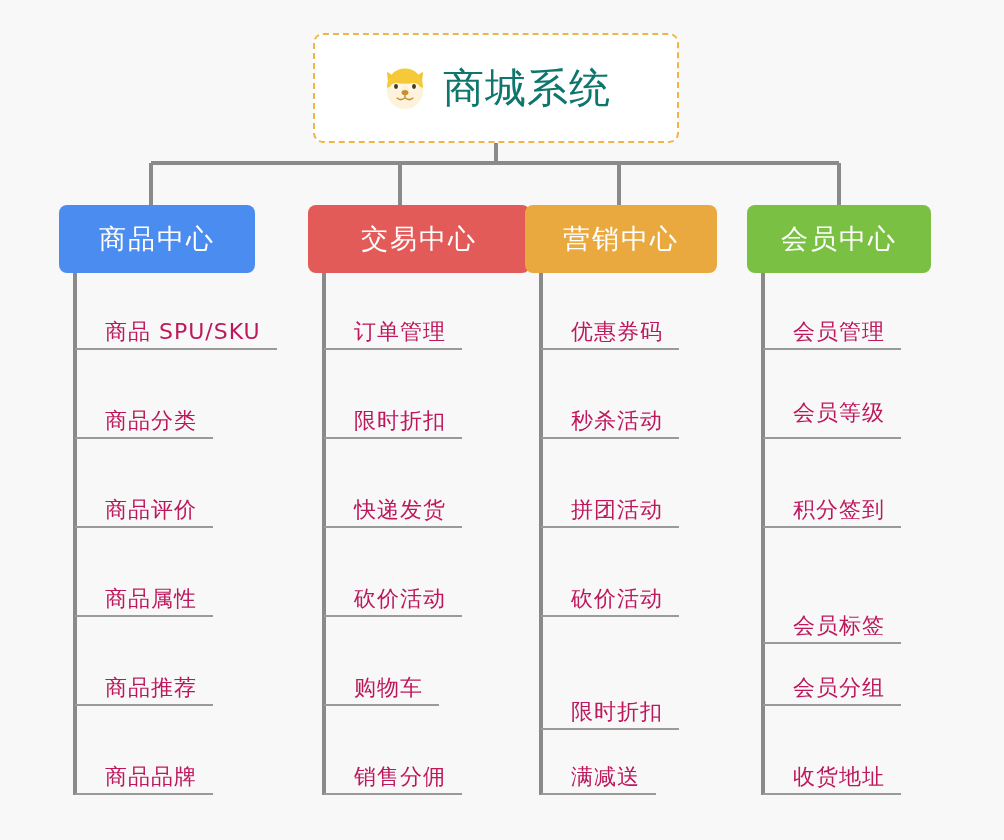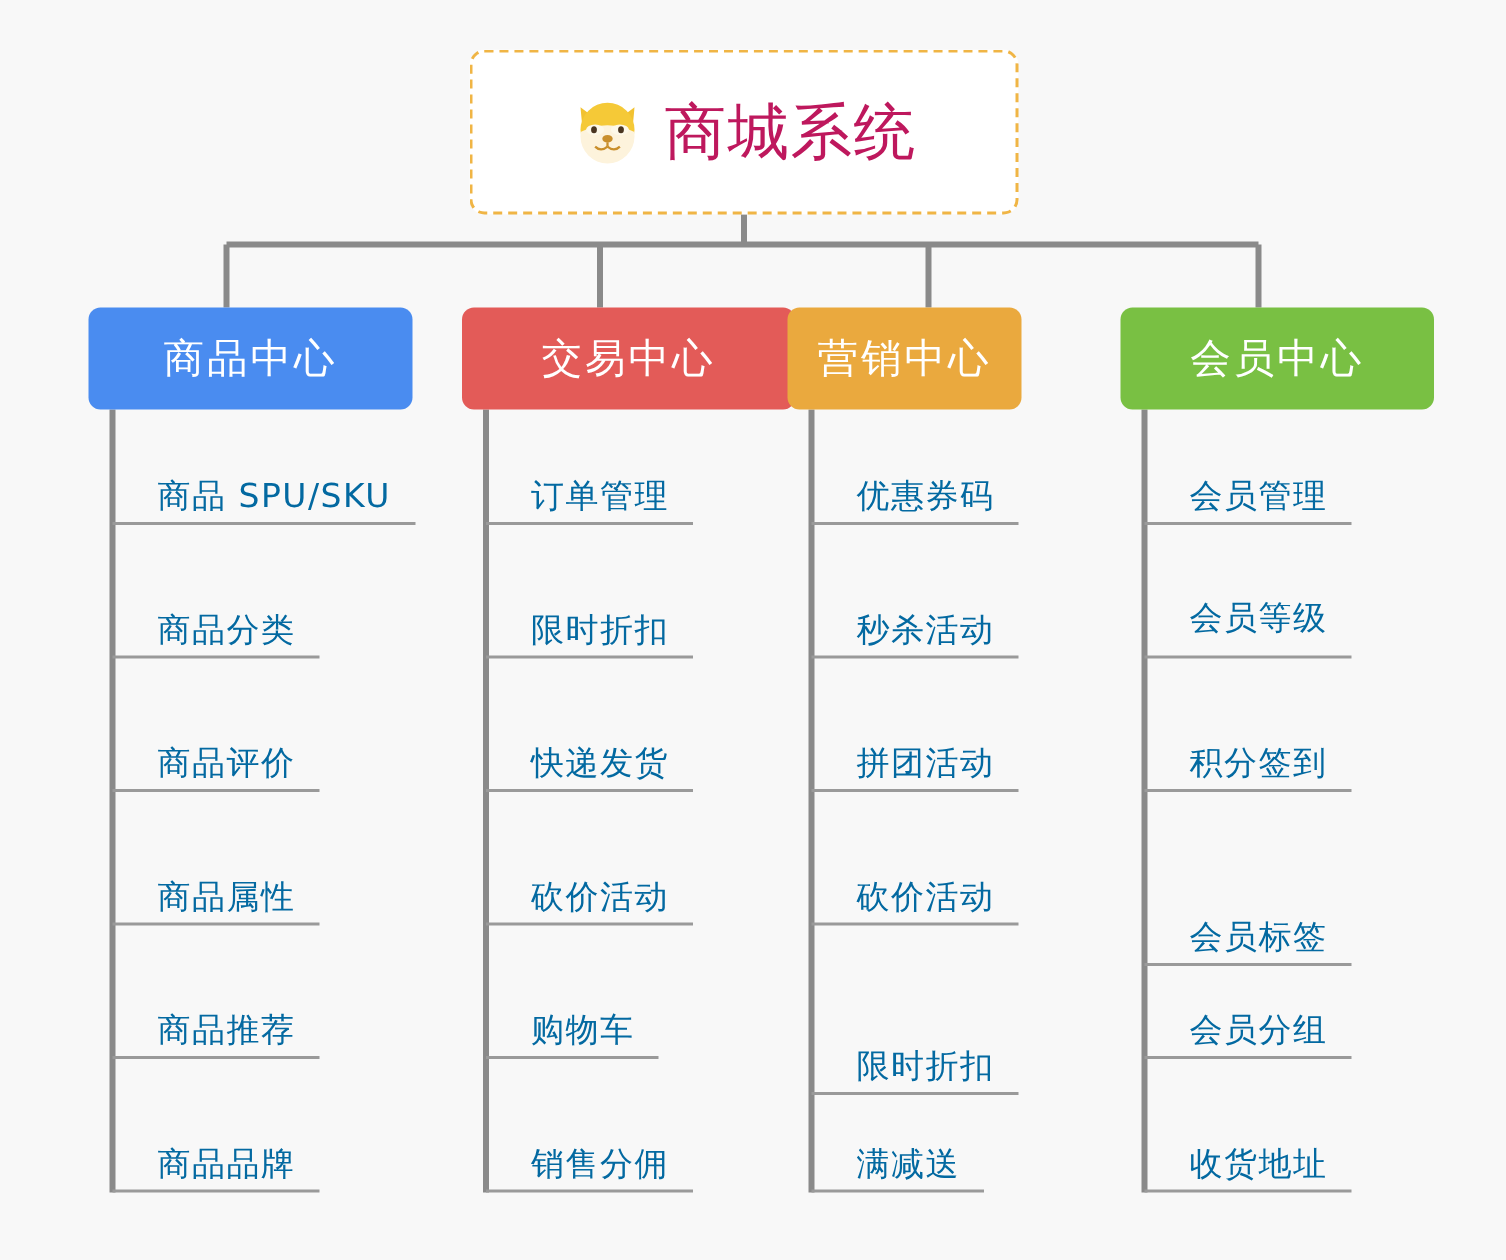--- a/index.html
+++ b/index.html
@@ -16,21 +16,21 @@
     position:absolute;left:313px;top:33px;width:366px;height:110px;
     background:#ffffff;
     border:2px dashed #f0b545;
     border-radius:10px;
     box-sizing:border-box;
     display:flex;align-items:center;justify-content:center;
   }
   .root-inner{display:flex;align-items:center;gap:14px;}
   .root-emoji{width:48px;height:48px;display:block;}
   .root-title{
-    font-size:41px;color:#be185d;letter-spacing:1px;
+    font-size:41px;color:#0f766e;letter-spacing:1px;
     font-family:"DejaVu Sans","Liberation Sans",sans-serif;
     line-height:1;
   }
 
   
   .wires{position:absolute;left:0;top:0;width:1004px;height:840px;pointer-events:none;}
 
   
   .col-header{
     position:absolute;height:68px;border-radius:8px;
@@ -41,21 +41,21 @@
   }
 
   
   .leaf{
     position:absolute;height:46px;
     display:flex;align-items:flex-end;
     box-sizing:border-box;
     border-bottom:2px solid #9a9a9a;
   }
   .leaf-label{
-    font-size:22px;color:#0369a1;letter-spacing:1px;
+    font-size:22px;color:#be185d;letter-spacing:1px;
     padding:0 16px 4px 30px;white-space:nowrap;
     font-family:"DejaVu Sans","Liberation Sans",sans-serif;
     line-height:1.1;
   }
 </style>
 </head>
 <body>
 
 <div id="canvas">
 
@@ -89,21 +89,21 @@
         <ellipse cx="32" cy="38" rx="4.6" ry="3.4" fill="#c98f2c"></ellipse>
         <path d="M32 41 L32 45" stroke="#c98f2c" stroke-width="2" fill="none"></path>
         <path d="M32 45 q-6 5 -11 0" stroke="#c98f2c" stroke-width="2" fill="none"></path>
         <path d="M32 45 q6 5 11 0" stroke="#c98f2c" stroke-width="2" fill="none"></path>
       </svg>
       <div class="root-title">商城系统</div>
     </div>
   </div>
 
   <div id="columns-host">
-      <div class="col-header" style="left: 59px; top: 205px; width: 216px; background: rgb(74, 140, 240);">商品中心</div>
+      <div class="col-header" style="left: 59px; top: 205px; width: 196px; background: rgb(74, 140, 240);">商品中心</div>
       <div class="leaf" style="left: 75px; top: 304px;">
         <span class="leaf-label">商品 SPU/SKU</span>
       </div>
       <div class="leaf" style="left: 75px; top: 393px;">
         <span class="leaf-label">商品分类</span>
       </div>
       <div class="leaf" style="left: 75px; top: 482px;">
         <span class="leaf-label">商品评价</span>
       </div>
       <div class="leaf" style="left: 75px; top: 571px;">
@@ -127,40 +127,40 @@
       </div>
       <div class="leaf" style="left: 324px; top: 571px;">
         <span class="leaf-label">砍价活动</span>
       </div>
       <div class="leaf" style="left: 324px; top: 660px;">
         <span class="leaf-label">购物车</span>
       </div>
       <div class="leaf" style="left: 324px; top: 749px;">
         <span class="leaf-label">销售分佣</span>
       </div>
-      <div class="col-header" style="left: 525px; top: 205px; width: 156px; background: rgb(234, 169, 62);">营销中心</div>
+      <div class="col-header" style="left: 525px; top: 205px; width: 192px; background: rgb(234, 169, 62);">营销中心</div>
       <div class="leaf" style="left: 541px; top: 304px; text-align: center;">
         <span class="leaf-label">优惠券码</span>
       </div>
       <div class="leaf" style="left: 541px; top: 393px;">
         <span class="leaf-label">秒杀活动</span>
       </div>
       <div class="leaf" style="left: 541px; top: 482px;">
         <span class="leaf-label">拼团活动</span>
       </div>
       <div class="leaf" style="left: 541px; top: 571px;">
         <span class="leaf-label">砍价活动</span>
       </div>
       <div class="leaf" style="left: 541px; top: 684px;">
         <span class="leaf-label">限时折扣</span>
       </div>
       <div class="leaf" style="left: 541px; top: 749px;">
         <span class="leaf-label">满减送</span>
       </div>
-      <div class="col-header" style="left: 747px; top: 205px; width: 209px; background: rgb(121, 192, 67);">会员中心</div>
+      <div class="col-header" style="left: 747px; top: 205px; width: 184px; background: rgb(121, 192, 67);">会员中心</div>
       <div class="leaf" style="left: 763px; top: 304px;">
         <span class="leaf-label">会员管理</span>
       </div>
       <div class="leaf" style="left: 763px; top: 393px; align-items: center;">
         <span class="leaf-label">会员等级</span>
       </div>
       <div class="leaf" style="left: 763px; top: 482px; text-align: center;">
         <span class="leaf-label">积分签到</span>
       </div>
       <div class="leaf" style="left: 763px; top: 598px;">

